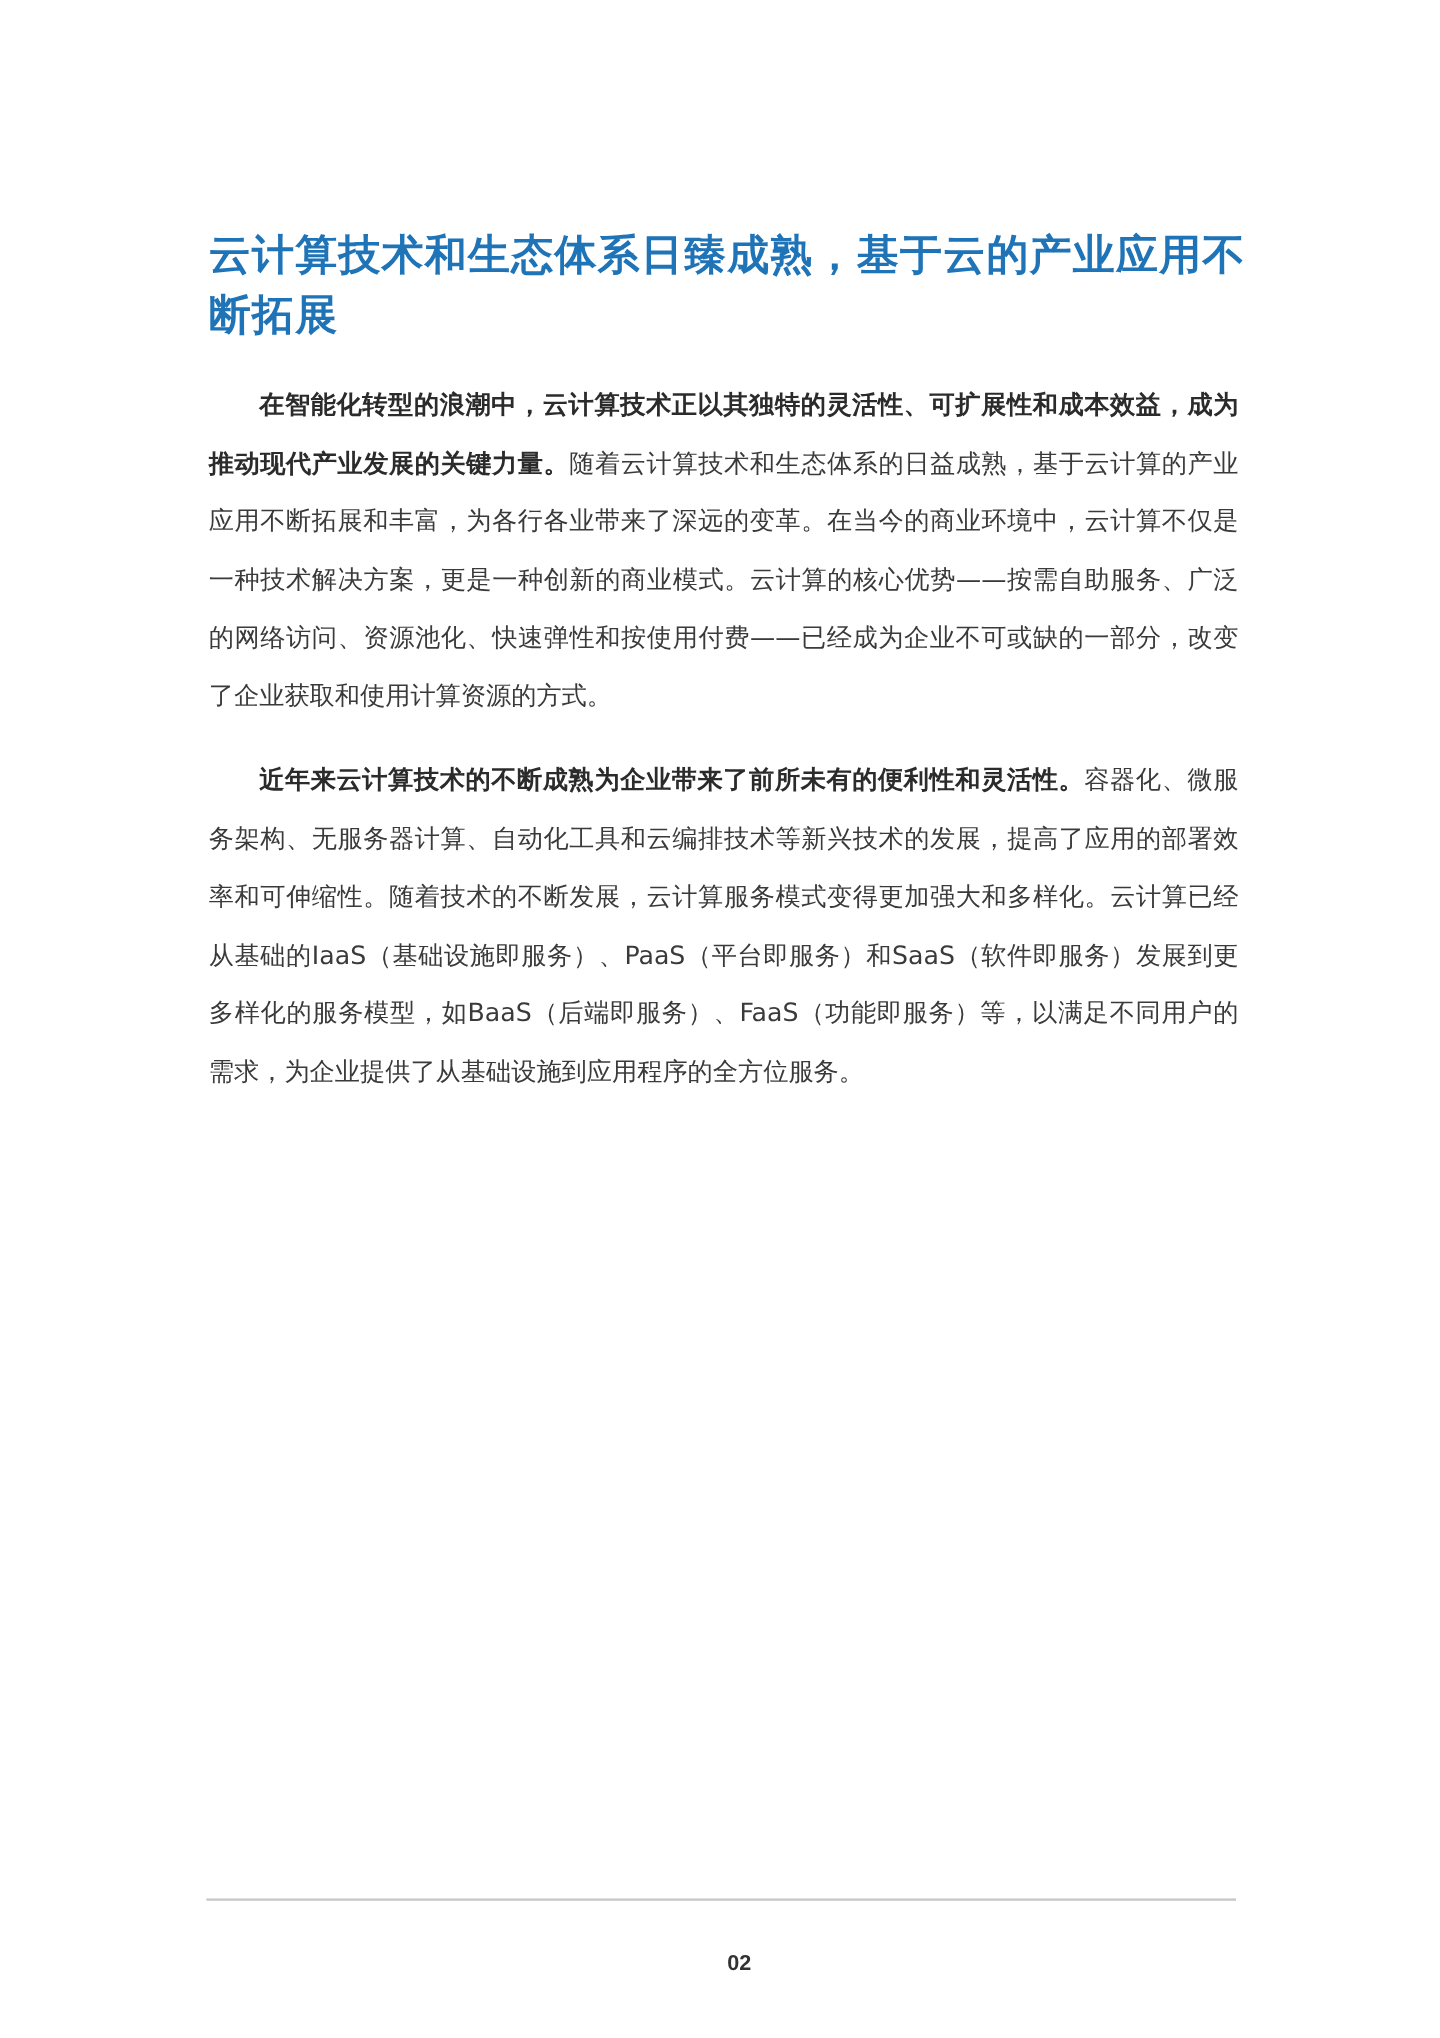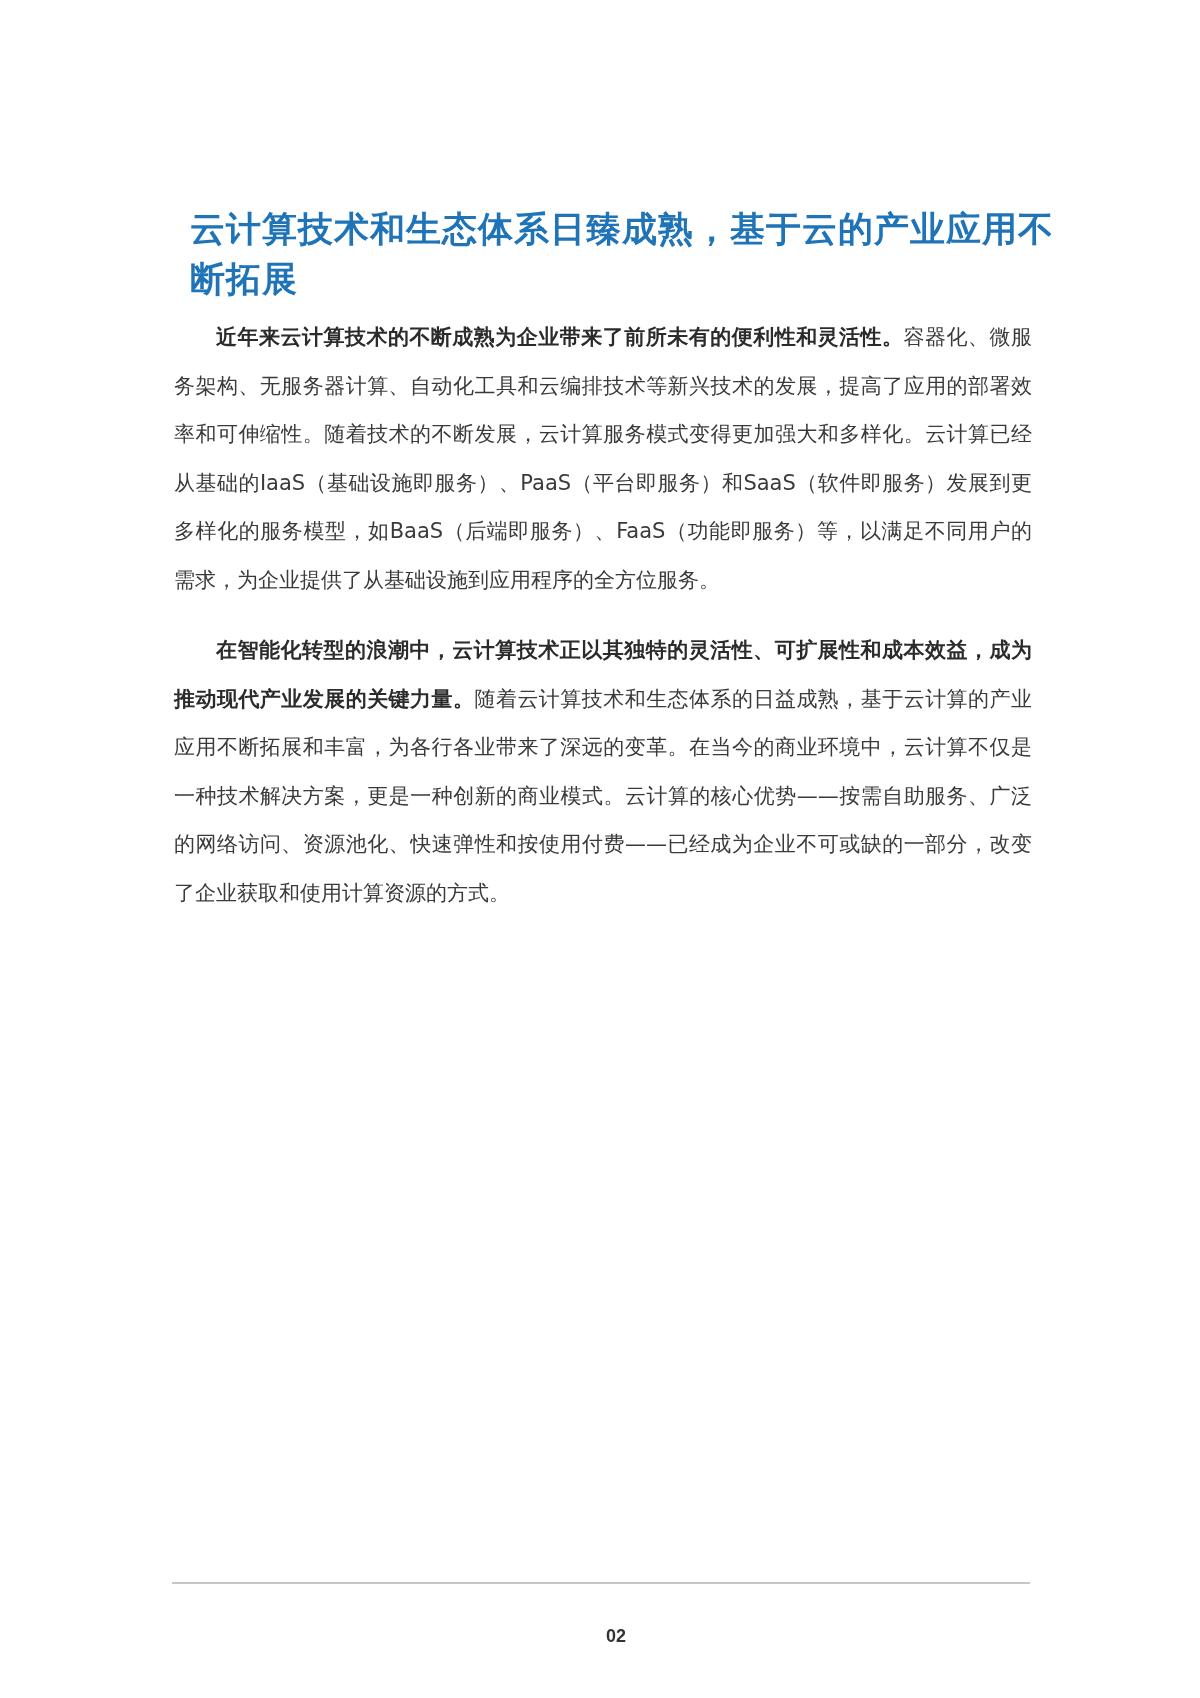--- a/index.html
+++ b/index.html
@@ -17,21 +17,21 @@
     }
     .page-title {
       position: absolute;
       left: 174px;
       top: 188px;
       width: 870px;
       font-size: 35px;
       line-height: 50px;
       font-weight: bold;
       color: #1f73b7;
-      margin: 16px;
+      margin: 0;
       letter-spacing: 1px;
     }
     .body-content {
       position: absolute;
       left: 174px;
       top: 313px;
       width: 858px;
     }
     .paragraph {
       margin: 0 0 22px 0;
@@ -65,18 +65,18 @@
       color: #333333;
       font-family: "Liberation Sans", "DejaVu Sans", sans-serif;
     }
   </style>
 </head>
 <body>
 
 <h1 class="page-title">云计算技术和生态体系日臻成熟，基于云的产业应用不断拓展</h1>
 
 <div class="body-content">
+  <p class="paragraph"><span class="lead">在智能化转型的浪潮中，云计算技术正以其独特的灵活性、可扩展性和成本效益，成为推动现代产业发展的关键力量。</span><span>随着云计算技术和生态体系的日益成熟，基于云计算的产业应用不断拓展和丰富，为各行各业带来了深远的变革。在当今的商业环境中，云计算不仅是一种技术解决方案，更是一种创新的商业模式。云计算的核心优势——按需自助服务、广泛的网络访问、资源池化、快速弹性和按使用付费——已经成为企业不可或缺的一部分，改变了企业获取和使用计算资源的方式。</span></p>
   <p class="paragraph"><span class="lead">近年来云计算技术的不断成熟为企业带来了前所未有的便利性和灵活性。</span><span>容器化、微服务架构、无服务器计算、自动化工具和云编排技术等新兴技术的发展，提高了应用的部署效率和可伸缩性。随着技术的不断发展，云计算服务模式变得更加强大和多样化。云计算已经从基础的IaaS（基础设施即服务）、PaaS（平台即服务）和SaaS（软件即服务）发展到更多样化的服务模型，如BaaS（后端即服务）、FaaS（功能即服务）等，以满足不同用户的需求，为企业提供了从基础设施到应用程序的全方位服务。</span></p>
-  <p class="paragraph"><span class="lead">在智能化转型的浪潮中，云计算技术正以其独特的灵活性、可扩展性和成本效益，成为推动现代产业发展的关键力量。</span><span>随着云计算技术和生态体系的日益成熟，基于云计算的产业应用不断拓展和丰富，为各行各业带来了深远的变革。在当今的商业环境中，云计算不仅是一种技术解决方案，更是一种创新的商业模式。云计算的核心优势——按需自助服务、广泛的网络访问、资源池化、快速弹性和按使用付费——已经成为企业不可或缺的一部分，改变了企业获取和使用计算资源的方式。</span></p>
 </div>
 
 <div class="footer-rule"></div>
 <div class="page-number">02</div>
 
 </body></html>

